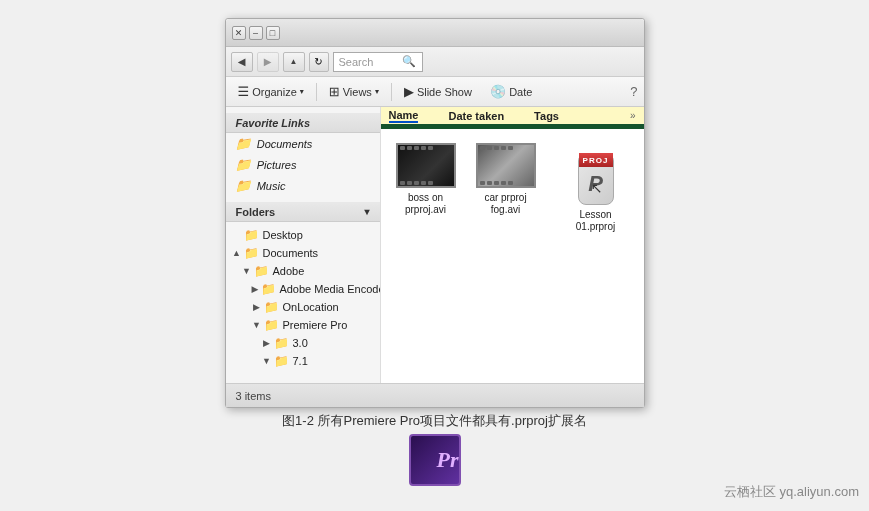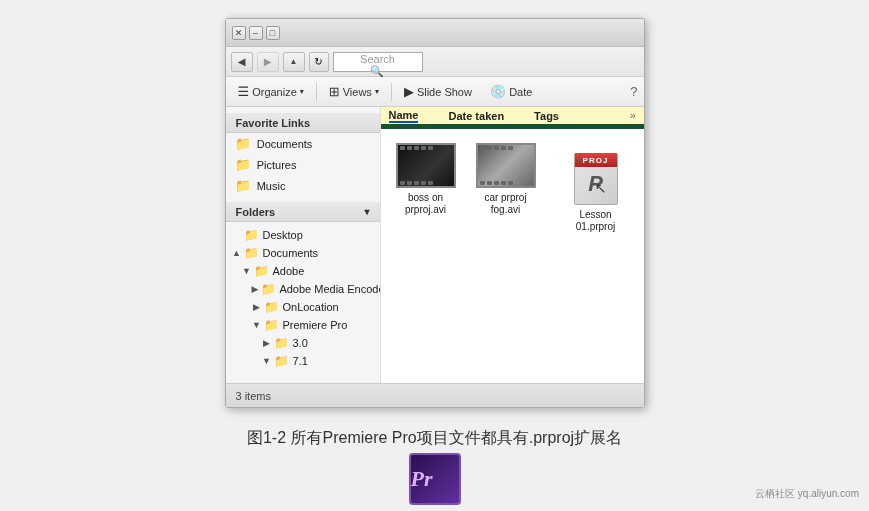--- a/index.html
+++ b/index.html
@@ -107,21 +107,20 @@
       width: 90px;
       height: 20px;
       border: 1px solid #aaa;
       background: #fff;
       padding: 0 5px;
       font-size: 11px;
       color: #999;
       display: flex;
       align-items: center;
       justify-content: space-between;
-      flex-direction: column;
     }
 
     
     .toolbar {
       background: linear-gradient(to bottom, #f8f8f8, #ebebeb);
       height: 30px;
       display: flex;
       align-items: center;
       padding: 0 6px;
       gap: 6px;
@@ -160,20 +159,21 @@
       background: #f5f5f5;
       border-right: 1px solid #ddd;
       overflow-y: auto;
       flex-shrink: 0;
       display: flex;
       flex-direction: column;
     }
 
     .sidebar-section {
       padding: 6px 0;
+      font-style: italic;
     }
     .sidebar-section-title {
       font-size: 11px;
       font-weight: bold;
       color: #333;
       padding: 3px 10px;
       background: linear-gradient(to bottom, #e8e8e8, #ddd);
       border-bottom: 1px solid #ccc;
       border-top: 1px solid #e8e8e8;
     }
@@ -294,30 +294,30 @@
     }
     .film-hole {
       width: 5px;
       height: 4px;
       background: #666;
       border-radius: 1px;
     }
 
     
     .proj-icon {
-      width: 44px;
+      width: 36px;
       height: 52px;
       background: linear-gradient(135deg, #e8e8e8, #ccc);
       border: 1px solid #aaa;
       display: flex;
       flex-direction: column;
       align-items: center;
       justify-content: center;
       position: relative;
-      border-radius: 2px;
+      border-radius: 8px;
     }
     .proj-tab {
       position: absolute;
       top: -1px;
       left: 0;
       right: 0;
       height: 14px;
       background: linear-gradient(to bottom, #d44, #a22);
       display: flex;
       align-items: center;
@@ -357,52 +357,52 @@
       display: flex;
       align-items: center;
       padding: 0 10px;
       border-top: 1px solid #ccc;
       font-size: 11px;
       color: #444;
     }
 
     
     .caption {
-      margin-top: 20px;
-      font-size: 16px;
+      margin-top: 4px;
+      font-size: 13px;
       color: #333;
       text-align: center;
     }
 
     
     .pr-logo {
       margin-top: 4px;
       width: 52px;
       height: 52px;
       background: linear-gradient(135deg, #2a0f4f, #6030a0);
       border: 2px solid #8050b0;
       display: flex;
       align-items: center;
-      justify-content: flex-start;
+      justify-content: flex-end;
       border-radius: 4px;
     }
     .pr-logo-text {
       font-size: 22px;
       font-weight: bold;
       color: #e0b0ff;
       font-style: italic;
       font-family: Georgia, serif;
     }
 
     
     .watermark {
       position: absolute;
       bottom: 10px;
       right: 10px;
-      font-size: 10px;
+      font-size: 13px;
       color: #888;
     }
 
     
     .folder-tree::-webkit-scrollbar,
     .file-grid::-webkit-scrollbar {
       width: 8px;
     }
     .folder-tree::-webkit-scrollbar-track,
     .file-grid::-webkit-scrollbar-track {

